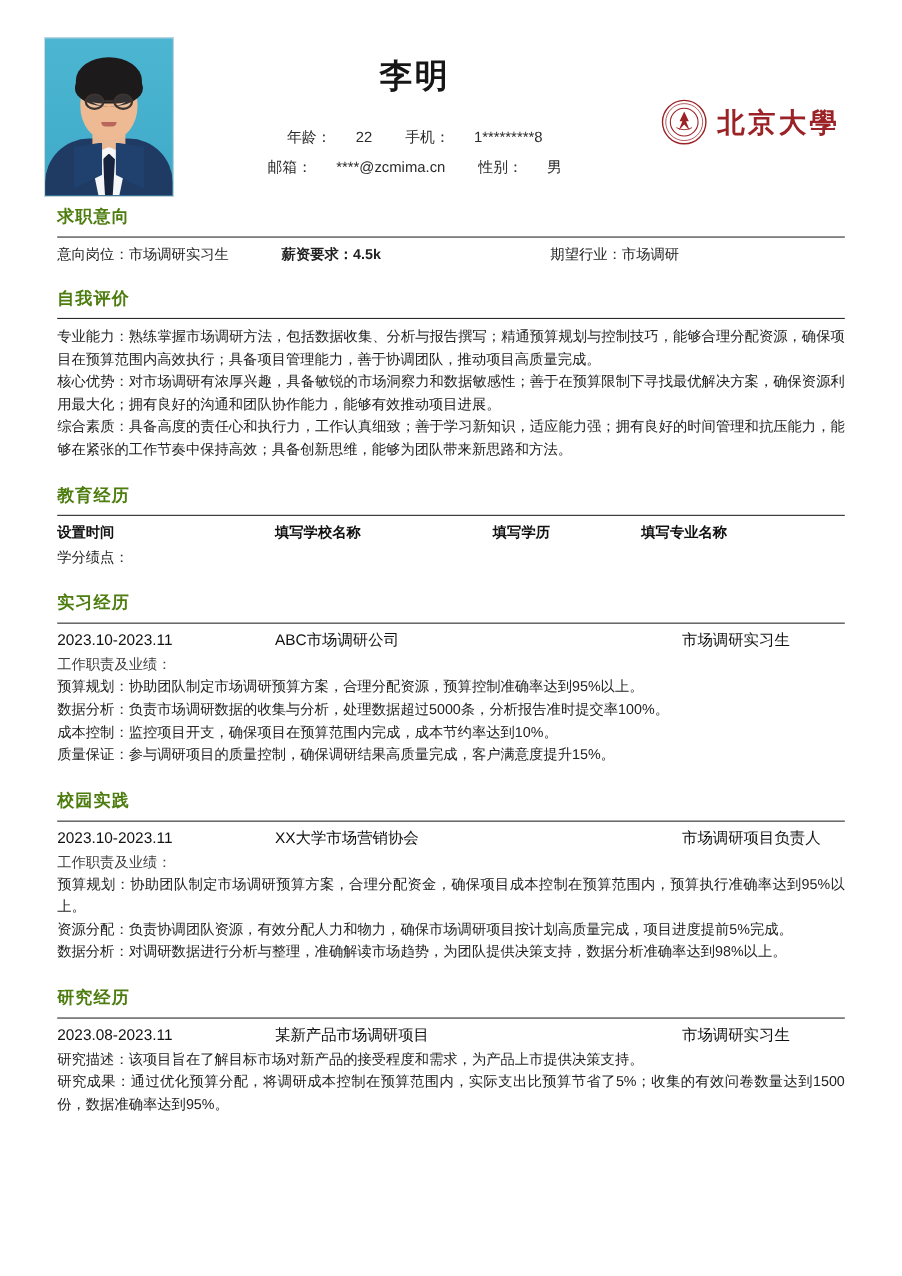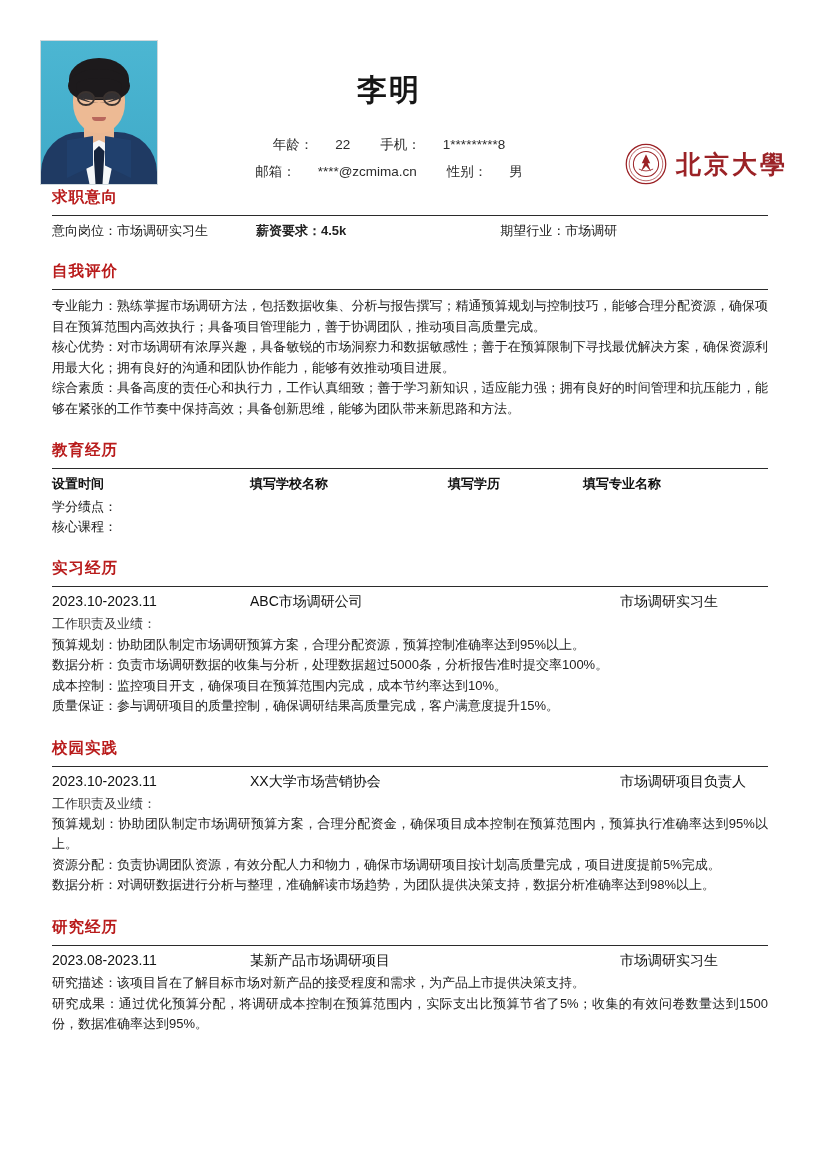--- a/index.html
+++ b/index.html
@@ -22,23 +22,23 @@
     height: 1160px;
     padding: 0;
     position: relative;
     background: #fff;
   }
 
   
   .header {
     position: relative;
     height: 185px;
-    padding: 27px 32px 0 40px;
+    padding: 27px 56px 0 40px;
     display: flex;
-    align-items: flex-end;
+    align-items: center;
   }
 
   .photo-wrap {
     width: 118px;
     height: 145px;
     flex: 0 0 118px;
     border: 1px solid #cfd8dc;
     overflow: hidden;
     position: relative;
     background: #49b2cf;
@@ -130,21 +130,21 @@
     letter-spacing: 3px;
     white-space: nowrap;
   }
 
   
   .section { padding: 0 52px; margin-top: 2px; }
 
   .sec-title {
     font-size: 15.5px;
     font-weight: bold;
-    color: #b91c1c;
+    color: #4d7c0f;
     letter-spacing: 1px;
     padding-bottom: 7px;
   }
   .sec-rule {
     border-bottom: 1.4px solid #2b2b2b;
     margin-bottom: 6px;
   }
 
   .body-line {
     font-size: 13px;
@@ -263,21 +263,20 @@
   <div class="section">
     <div class="sec-title">教育经历</div>
     <div class="sec-rule"></div>
     <div class="edu-head">
       <div class="edu-c1">设置时间</div>
       <div class="edu-c2">填写学校名称</div>
       <div class="edu-c3">填写学历</div>
       <div class="edu-c4">填写专业名称</div>
     </div>
     <div class="edu-sub">学分绩点：</div>
-    <div class="edu-sub">核心课程：</div>
   </div>
 
   <div class="spacer-md"></div>
 
   <div class="section">
     <div class="sec-title">实习经历</div>
     <div class="sec-rule"></div>
     <div class="exp-head">
       <div class="exp-date">2023.10-2023.11</div>
       <div class="exp-org">ABC市场调研公司</div>

